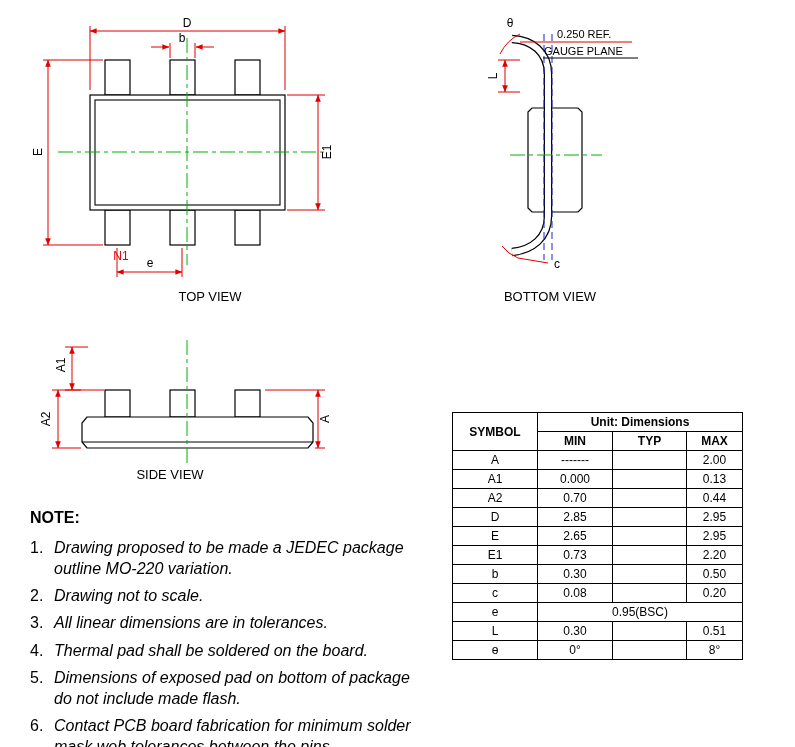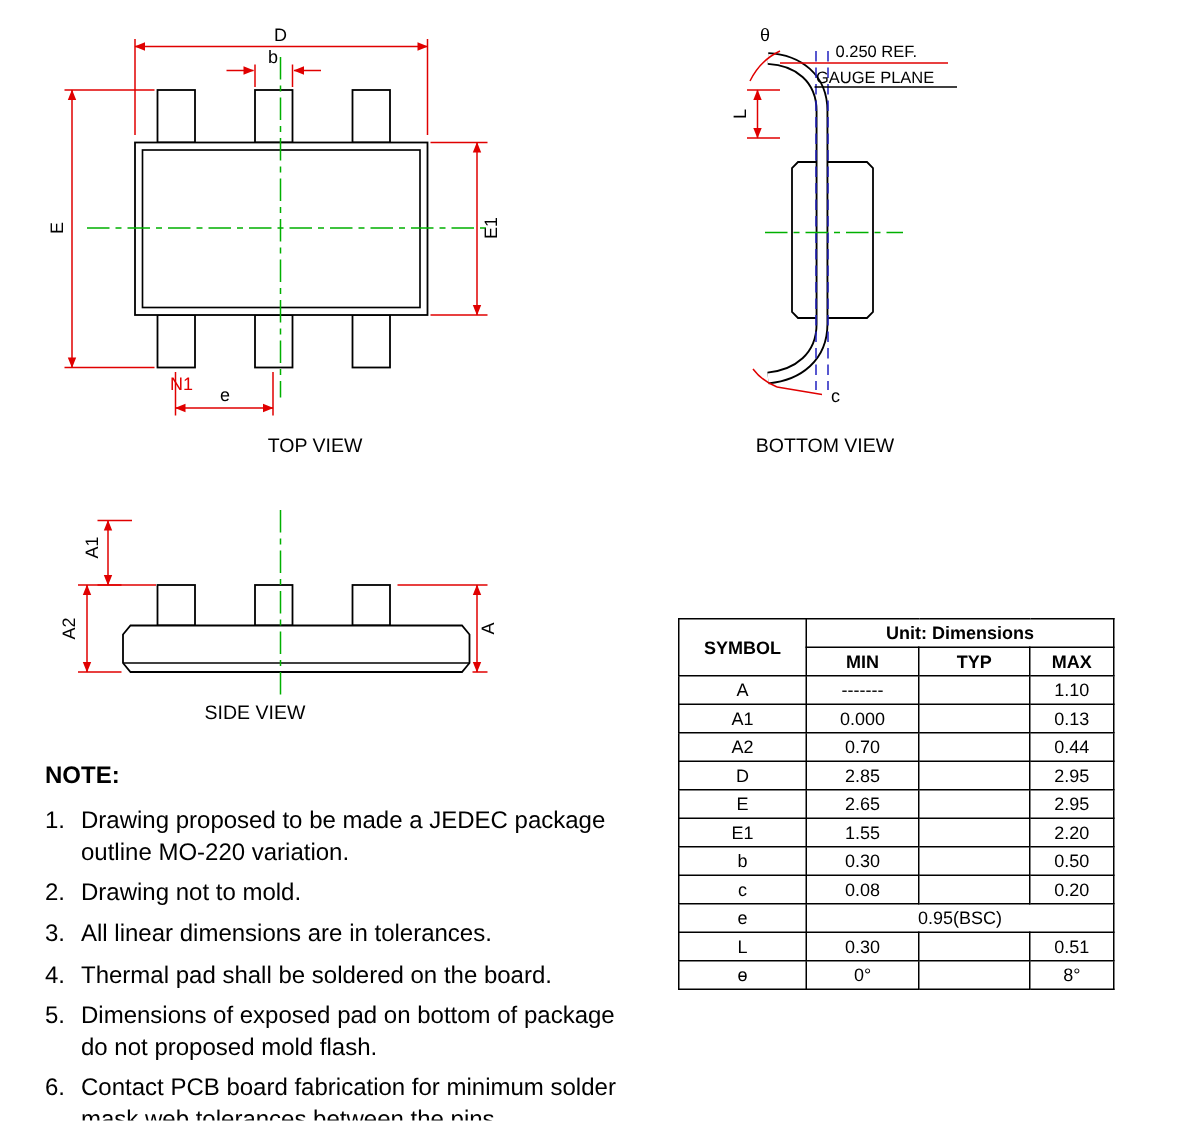--- a/index.html
+++ b/index.html
@@ -20,21 +20,21 @@
   .lead-inner { fill:none; stroke:#fff; stroke-width:6; }
   .dimtext  { font-size:12px; }
   .smalltext{ font-size:11px; }
   .red-text { fill:var(--dimension,#e00000); }
   .viewtitle{ font-size:13px; }
 
   .notes { position:absolute; left:30px; top:507px; width:392px; font-size:16px; line-height:1.32; }
   .notes-heading { font-weight:bold; margin-bottom:9px; }
   .note-item { display:flex; margin-bottom:6px; }
   .note-num  { flex:0 0 24px; }
-  .note-text { flex:1; }
+  .note-text { flex:1;font-style:italic; }
 
   .dim-table { position:absolute; left:452px; top:382px; border-collapse:collapse; font-size:12px; table-layout:fixed;margin-top:30px; }
   .dim-table th, .dim-table td { border:1px solid #000; text-align:center; vertical-align:middle; height:19px; padding:0 3px; }
   .dim-table th { font-weight:bold; }
 </style>
 </head>
 <body>
 
 <svg class="abs" style="left:20px; top:10px;" width="350" height="300" viewBox="0 0 350 300">
   <defs>
@@ -184,33 +184,33 @@
 
 <div class="notes">
   <div class="notes-heading">NOTE:</div>
 
   <div class="note-item">
     <span class="note-num">1.</span>
     <div class="note-text">Drawing proposed to be made a JEDEC package outline MO-220 variation.</div>
   </div>
   <div class="note-item">
     <span class="note-num">2.</span>
-    <div class="note-text">Drawing not to mold.</div>
+    <div class="note-text">Drawing not to scale.</div>
   </div>
   <div class="note-item">
     <span class="note-num">3.</span>
     <div class="note-text">All linear dimensions are in tolerances.</div>
   </div>
   <div class="note-item">
     <span class="note-num">4.</span>
     <div class="note-text">Thermal pad shall be soldered on the board.</div>
   </div>
   <div class="note-item">
     <span class="note-num">5.</span>
-    <div class="note-text">Dimensions of exposed pad on bottom of package do not proposed mold flash.</div>
+    <div class="note-text">Dimensions of exposed pad on bottom of package do not include made flash.</div>
   </div>
   <div class="note-item">
     <span class="note-num">6.</span>
     <div class="note-text">Contact PCB board fabrication for minimum solder mask web tolerances between the pins.</div>
   </div>
 </div>
 
 <table class="dim-table">
   <colgroup>
     <col style="width:85px">
@@ -227,21 +227,21 @@
       <th>MIN</th>
       <th>TYP</th>
       <th>MAX</th>
     </tr>
   </thead>
   <tbody>
     <tr>
       <td>A</td>
       <td>-------</td>
       <td></td>
-      <td>1.10</td>
+      <td>2.00</td>
     </tr>
     <tr>
       <td>A1</td>
       <td>0.000</td>
       <td></td>
       <td>0.13</td>
     </tr>
     <tr>
       <td>A2</td>
       <td>0.70</td>
@@ -255,21 +255,21 @@
       <td>2.95</td>
     </tr>
     <tr>
       <td>E</td>
       <td>2.65</td>
       <td></td>
       <td>2.95</td>
     </tr>
     <tr>
       <td>E1</td>
-      <td>1.55</td>
+      <td>0.73</td>
       <td></td>
       <td>2.20</td>
     </tr>
     <tr>
       <td>b</td>
       <td>0.30</td>
       <td></td>
       <td>0.50</td>
     </tr>
     <tr>

